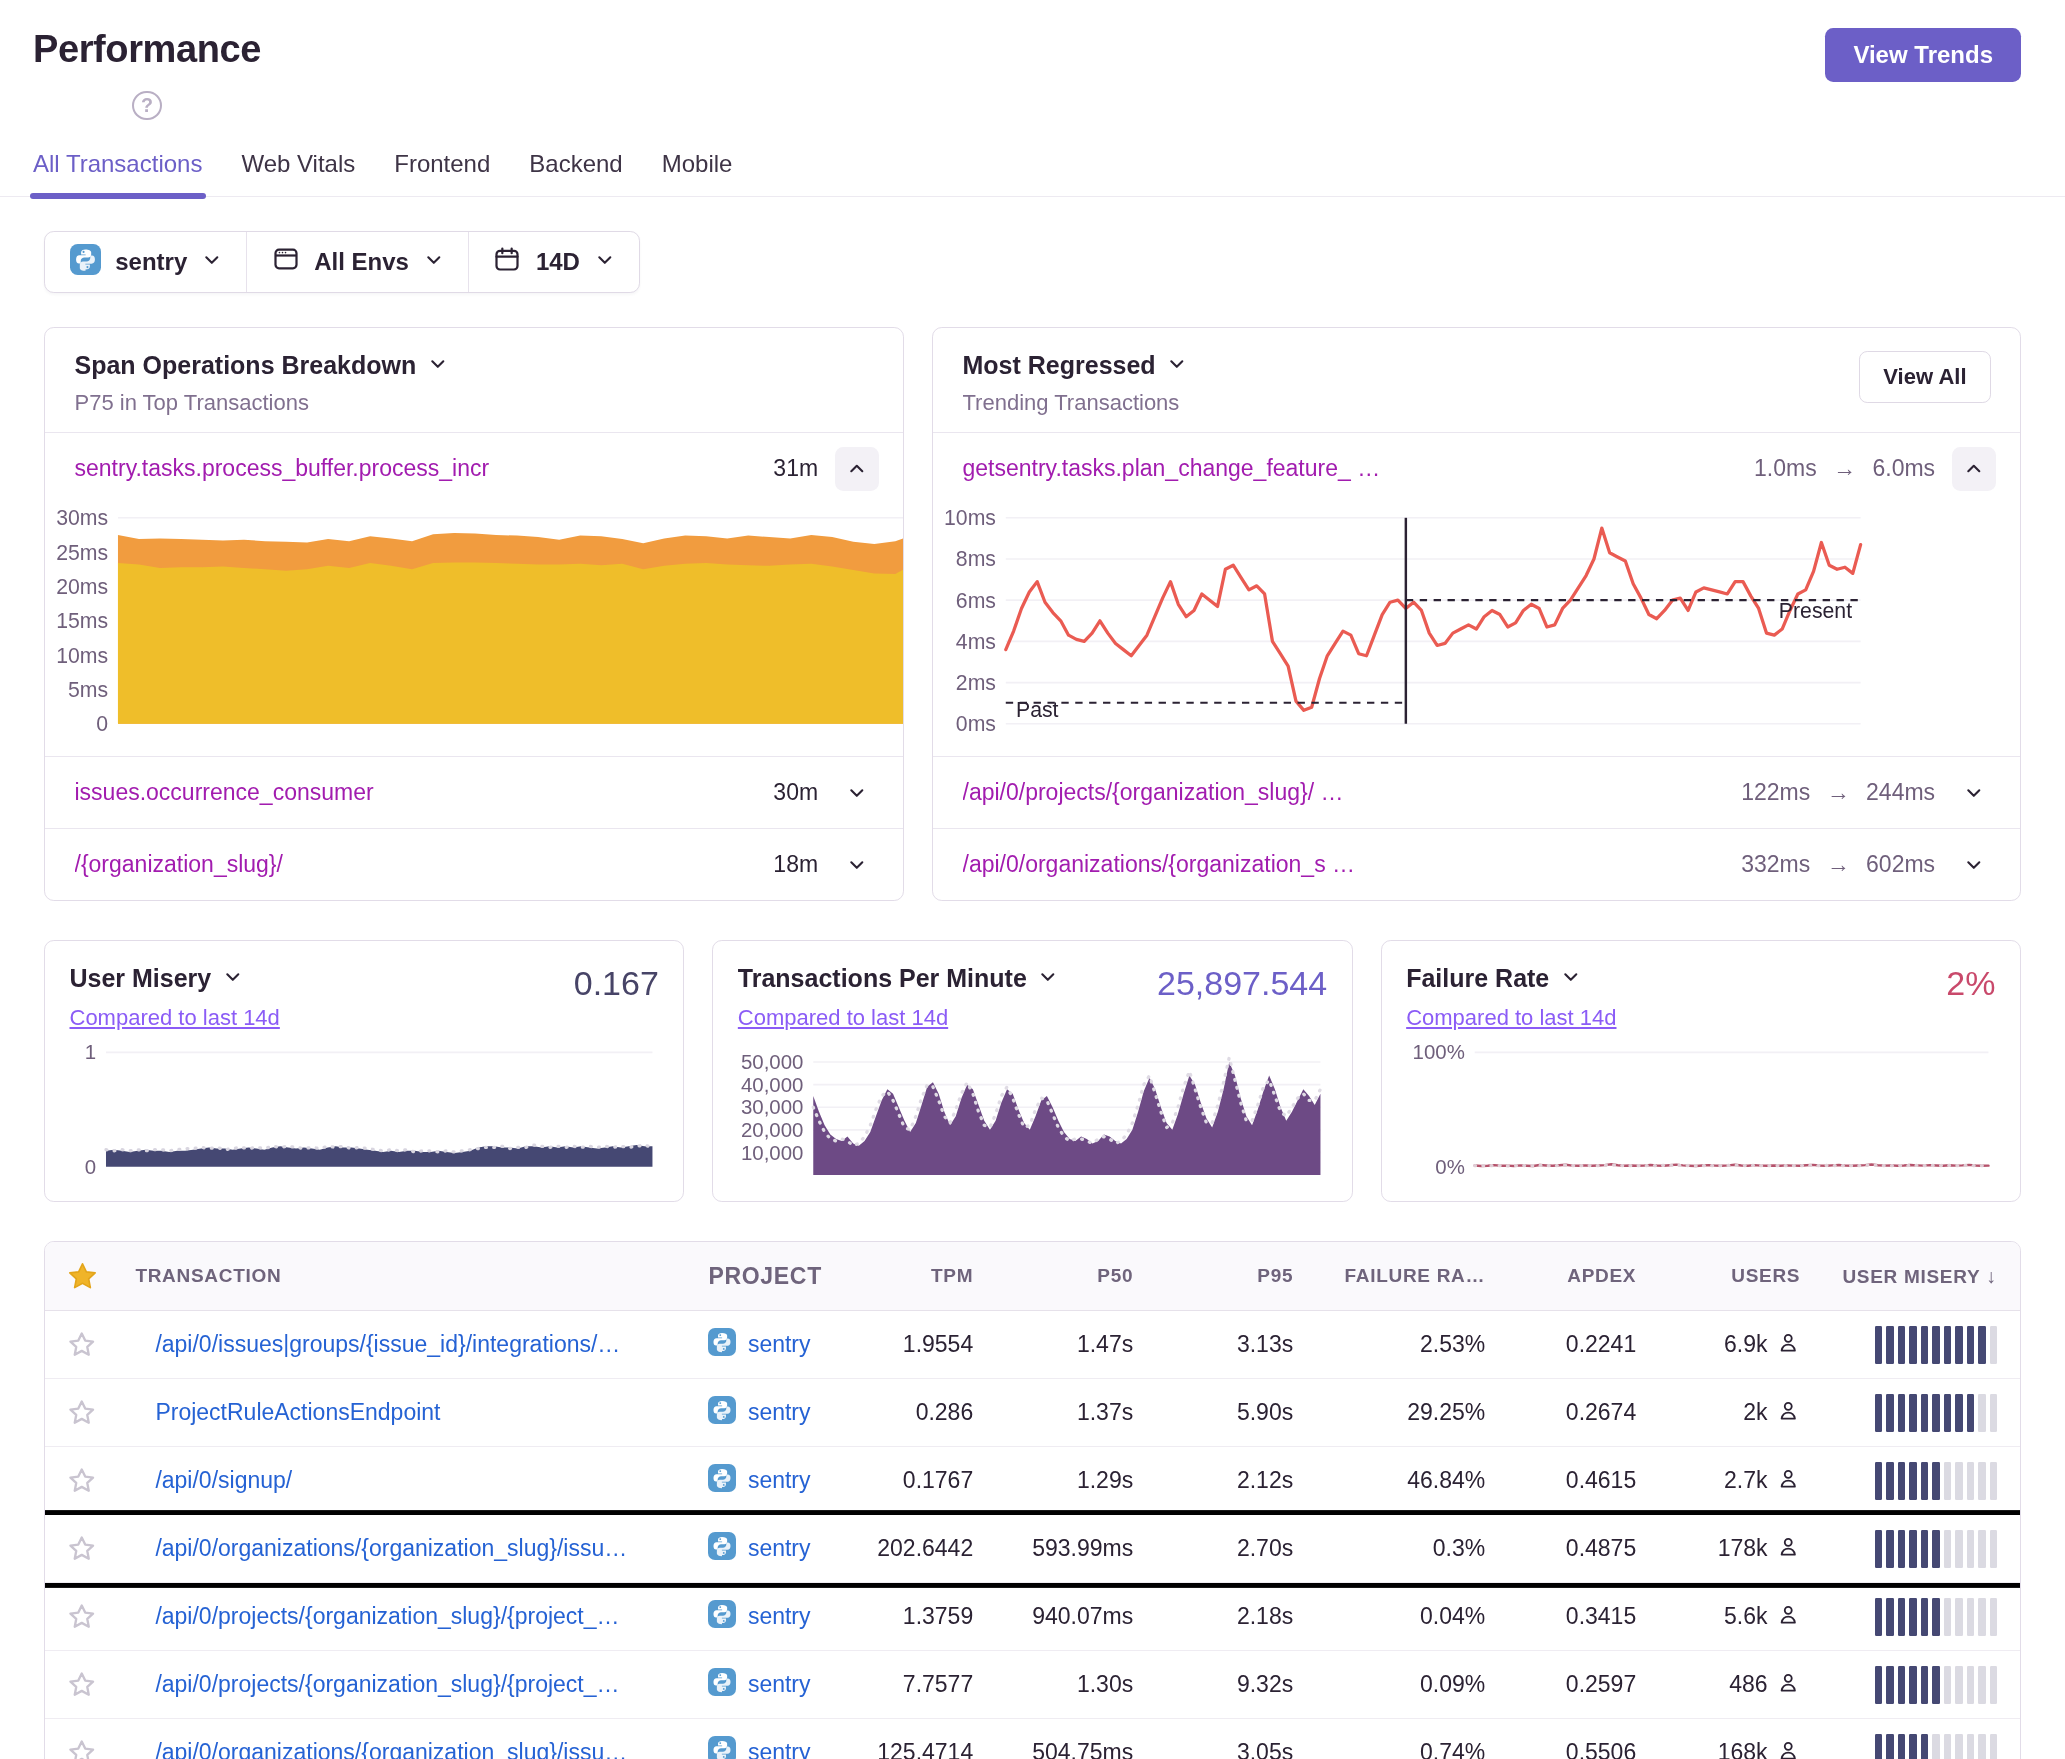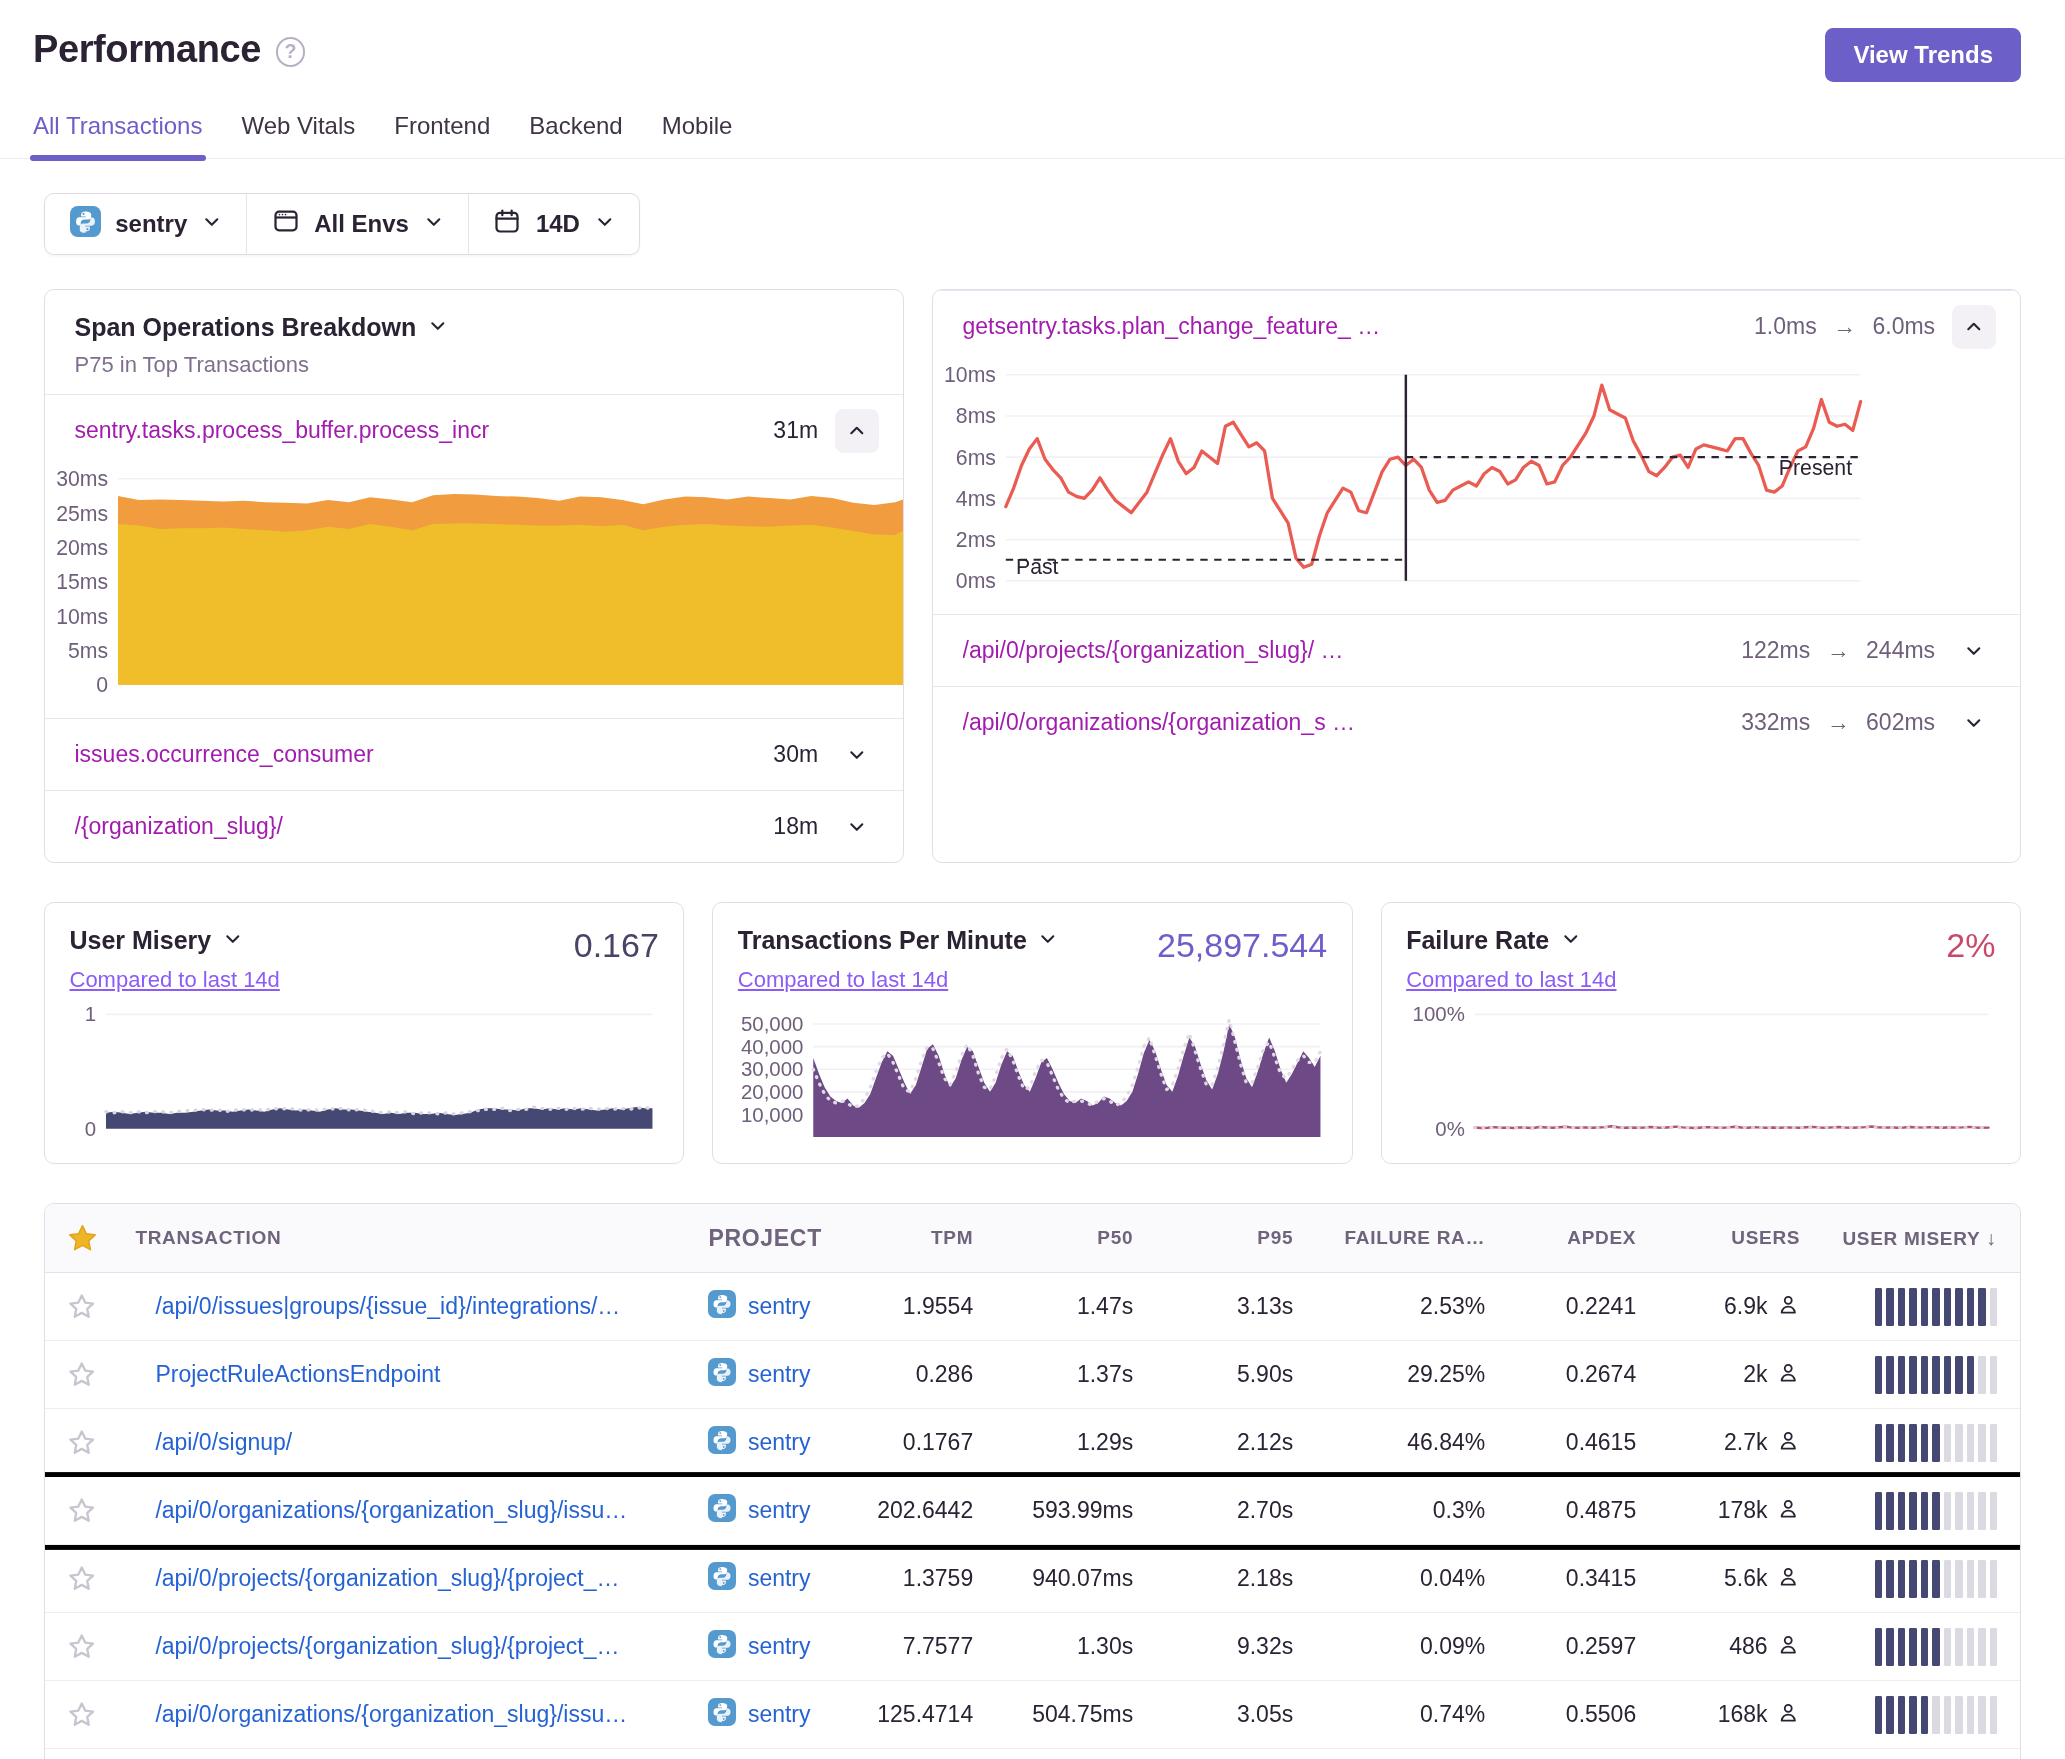--- a/index.html
+++ b/index.html
@@ -1,21 +1,21 @@
 <!DOCTYPE html>
 <html style="font-size:13px"><head>
 <meta charset="utf-8">
 <style>
   * { box-sizing: border-box; margin: 0; padding: 0; }
   html,body { width:2065px; height:1759px; overflow:hidden; background:#ffffff;
     font-family:"Liberation Sans", sans-serif; color:#2B2233; }
 
   
   .topbar { display:flex; align-items:flex-start; justify-content:space-between; padding:28px 44px 0 33px; }
-  .title-wrap { display:flex; align-items:center; gap:14.7px; }
+  .title-wrap { display:flex; align-items:center; gap:14.7px;flex-direction:column; }
   h1 { font-size:38px; font-weight:700; letter-spacing:-0.4px; }
   .help-circle { width:29.5px; height:29.5px; border:2.5px solid #B9AFC4; border-radius:50%;
     color:#B9AFC4; font-size:19.6px; font-weight:700; display:flex; align-items:center; justify-content:center; margin-top:4.9px;}
   .btn-primary { background:#6C5FC7; color:#fff; border:none; border-radius:8.2px;
     height:54px; padding:0 28px; font-size:24px; font-weight:700; font-family:inherit; cursor:pointer; }
 
   
   .tabs { display:flex; gap:39px; padding:0 33px; margin-top:30px; border-bottom:1.6px solid #EDEAF1; }
   .tab { font-size:24px; color:#3E3446; padding-bottom:18px; position:relative; cursor:pointer; }
   .tab.active { color:#6C5FC7; }
@@ -214,20 +214,32 @@
               <svg width="19.6" height="19.6" viewBox="0 0 16 16" fill="none" stroke="#2B2233" stroke-width="1.7" stroke-linecap="round" stroke-linejoin="round">
                 <path d="M3.5 6l4.5 4.5L12.5 6"></path>
               </svg>
             </button>
           </div>
         </div>
       </div>
   </div>
 
   <div class="card right">
+    <div class="card-head">
+      <div>
+        <div class="card-title">
+          <span>Most Regressed</span>
+          <span class="chev-slot"><svg width="19.6" height="19.6" viewBox="0 0 16 16" fill="none" stroke="#2B2233" stroke-width="1.7" stroke-linecap="round" stroke-linejoin="round">
+                <path d="M3.5 6l4.5 4.5L12.5 6"></path>
+              </svg></span>
+        </div>
+        <div class="card-sub">Trending Transactions</div>
+      </div>
+      <button class="btn-secondary">View All</button>
+    </div>
     <div id="regressed-rows">
         <div class="op-row">
           <a class="op-link">getsentry.tasks.plan_change_feature_ …</a>
           <div class="op-right">
             <span class="muted">1.0ms</span>
             <span class="arrow">→</span>
             <span class="muted">6.0ms</span>
             <button class="chev-btn expanded">
               <svg width="19.6" height="19.6" viewBox="0 0 16 16" fill="none" stroke="#2B2233" stroke-width="1.7" stroke-linecap="round" stroke-linejoin="round">
                 <path d="M3.5 10l4.5-4.5L12.5 10"></path>

